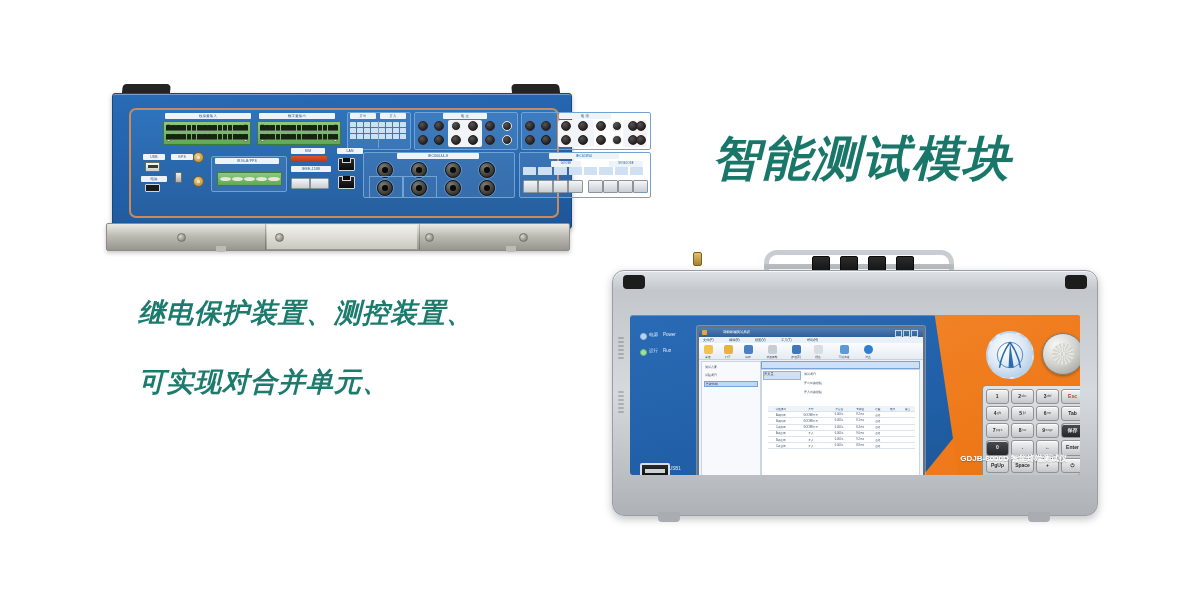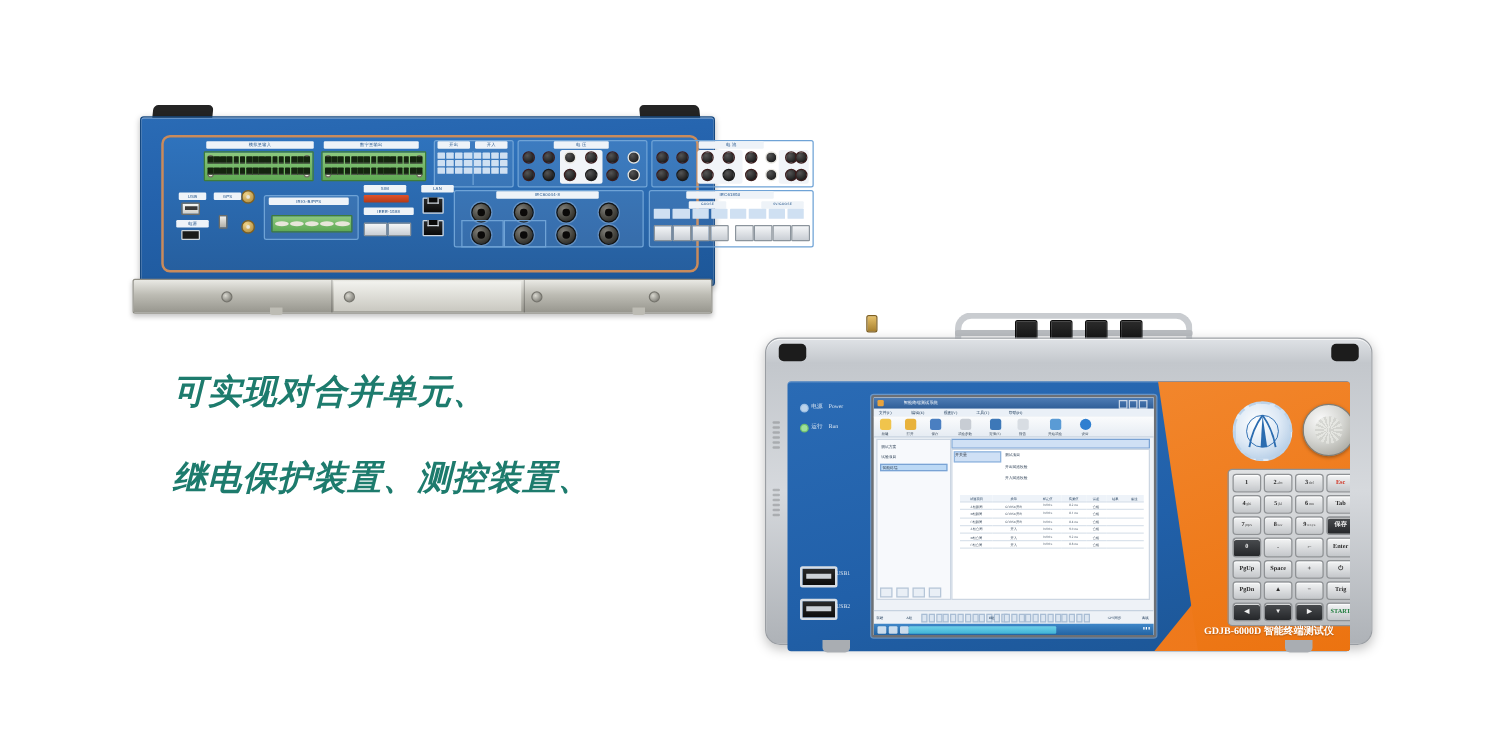--- a/index.html
+++ b/index.html
@@ -151,25 +151,24 @@
   .d2-case{
     position:absolute;left:0;top:18px;width:484px;height:244px;
     background:linear-gradient(180deg,#dfe2e6 0%,#c3c7cc 8%,#d6d9dd 50%,#aeb2b7 100%);
     border:1px solid #9a9ea3;border-radius:12px;
     box-shadow:0 3px 9px rgba(0,0,0,.25), inset 0 1px 0 rgba(255,255,255,.7);
   }
   .d2-corner{
     position:absolute;width:22px;height:14px;background:#1c1c1c;border-radius:4px;
   }
   .d2-face{
-    position:absolute;left:17px;top:34px;width:450px;height:216px;
+    position:absolute;left:17px;top:44px;width:450px;height:160px;
     background:linear-gradient(165deg,#2a6bb5 0%,#2160a9 55%,#1b5492 100%);
     border-radius:3px;overflow:hidden;
     box-shadow:inset 0 1px 0 rgba(255,255,255,.25);
-    font-family:Liberation Serif, serif;
   }
   .d2-orange{
     position:absolute;right:0;bottom:0;width:270px;height:120px;
     background:linear-gradient(120deg,#f07f23 0%,#ee7516 100%);
     clip-path:polygon(42% 100%, 100% 100%, 100% 0%, 78% 0%);
   }
   .d2-orange2{
     position:absolute;right:0;bottom:0;width:160px;height:216px;
     background:linear-gradient(160deg,#f2862c,#ec7310);
     clip-path:polygon(24% 100%, 100% 100%, 100% 0%, 4% 0%);
@@ -267,24 +266,25 @@
   .sc-task .win{position:absolute;left:28px;top:1.5px;width:118px;height:6px;background:linear-gradient(180deg,#6fd0e8,#3fb4d6);border-radius:1px;}
   .sc-task .tray{position:absolute;right:3px;top:2px;font-size:2.6px;color:#fff;}
   .sc-btm{position:absolute;left:5px;bottom:30px;display:flex;gap:3px;}
   .sc-btm i{width:8px;height:6px;background:#e9eff6;border:.5px solid #b6c6d8;}
 </style>
 </head>
 <body>
 
 <div class="stage">
 
+  <div id="headline">智能测试模块</div>
 
   <div id="bodycopy">
+    <div class="line">继电保护装置、测控装置、</div>
     <div class="line">可实现对合并单元、</div>
-    <div class="line">继电保护装置、测控装置、</div>
   </div>
 
   <div id="device1">
     <div class="d1-ear l"></div>
     <div class="d1-ear r"></div>
 
     <div class="d1-body">
       <div class="d1-panel">
 
         <div class="lbl" style="left:34px;top:3px;width:86px;">模拟量输入</div>

